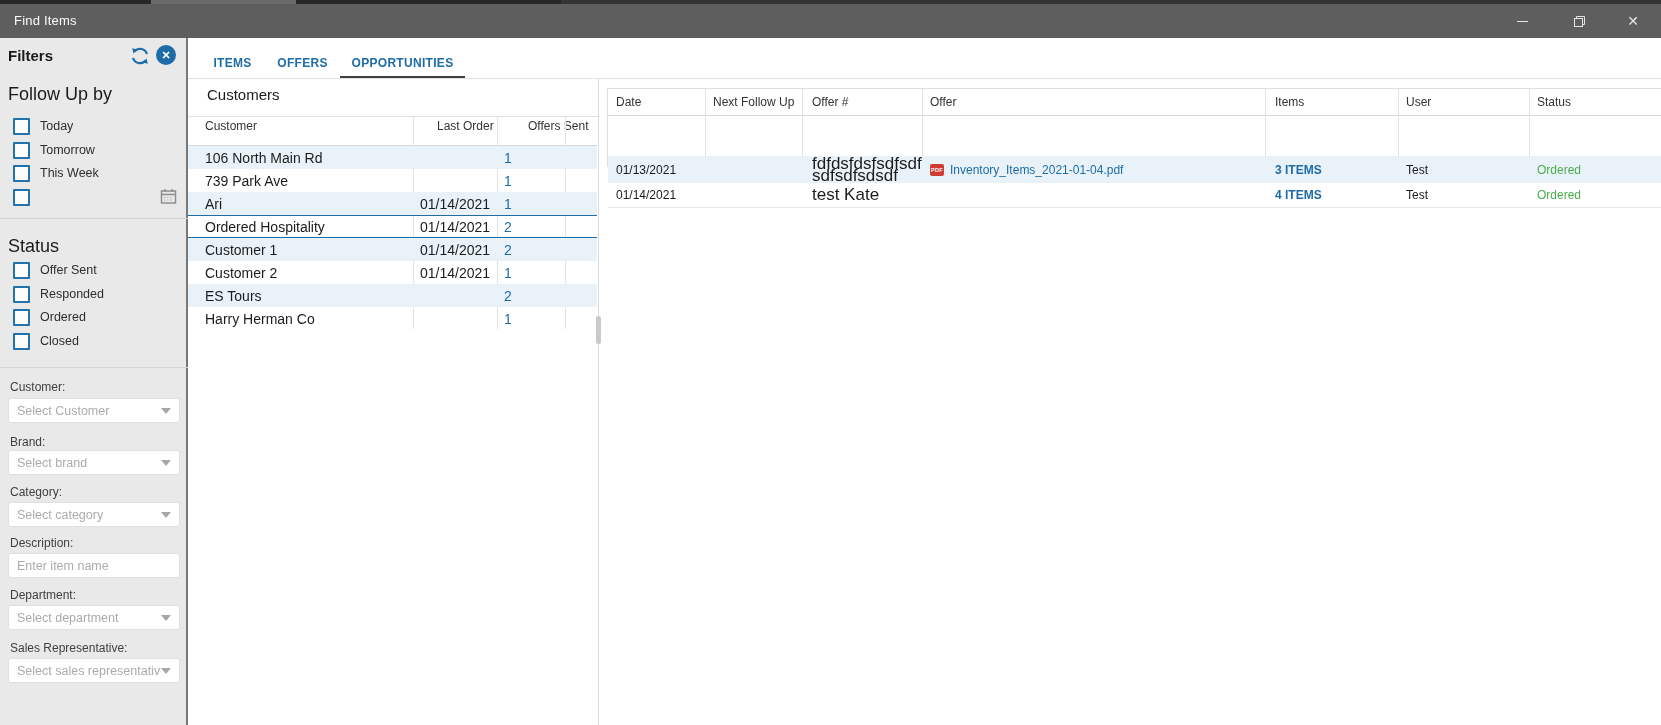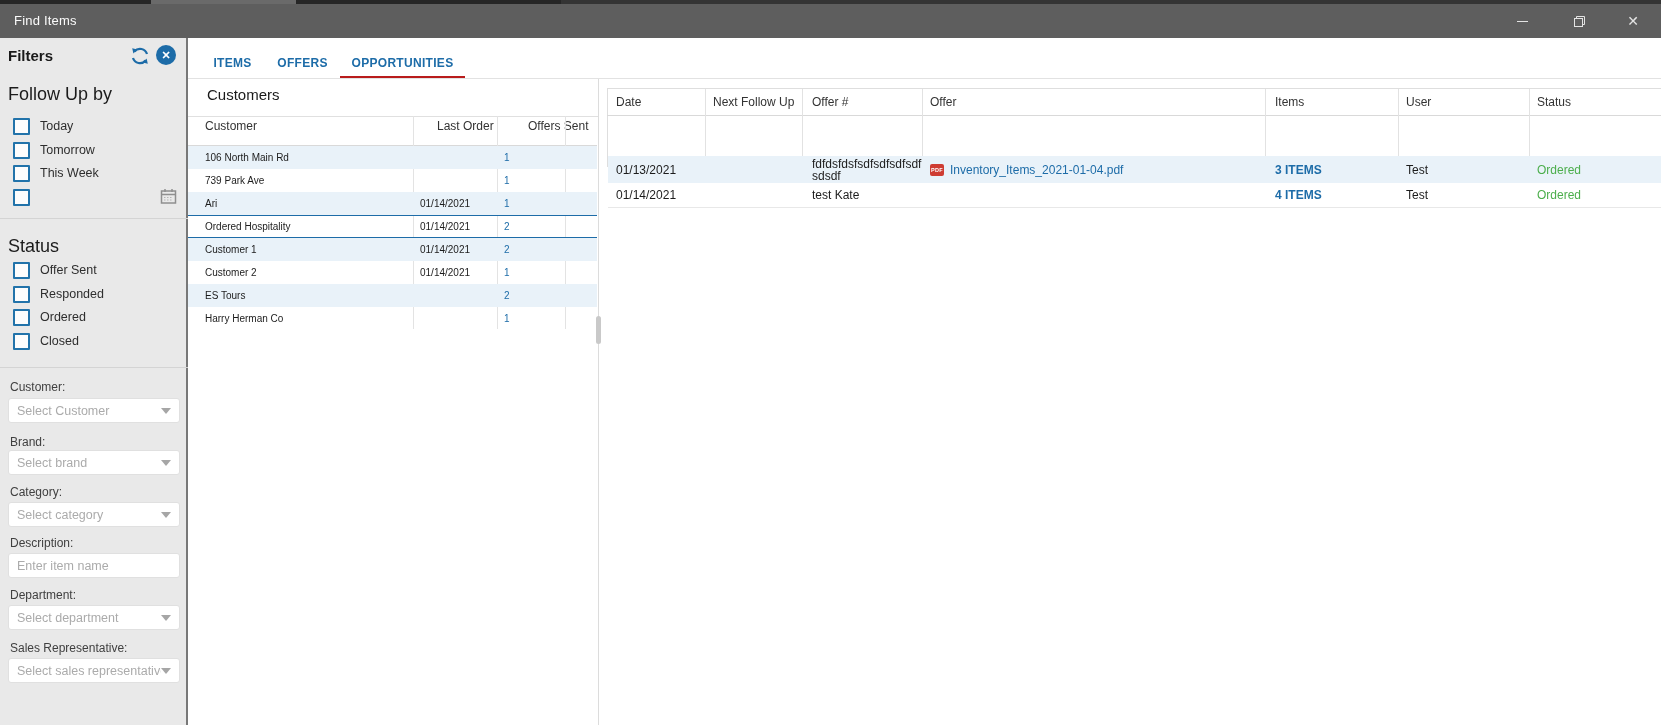--- a/index.html
+++ b/index.html
@@ -31,32 +31,32 @@
   .cal-icon{left:160px;width:17px;height:17px;}
   .field-label{left:10px;font-size:12px;color:#404040;}
   .field-box{left:8px;width:172px;height:25px;background:#fff;border:1px solid #e0e0e0;border-radius:3px;
       box-sizing:border-box;display:flex;align-items:center;padding:0 8px;}
   .field-placeholder{font-size:12.5px;color:#ababab;flex:1;white-space:nowrap;overflow:hidden;}
   .caret{width:0;height:0;border-left:5px solid transparent;border-right:5px solid transparent;border-top:6px solid #a6a6a6;}
 
   
   .tab{top:48px;height:28px;display:flex;align-items:flex-start;justify-content:center;
        font-size:12px;font-weight:bold;color:#1d6ca8;letter-spacing:.3px;cursor:default;}
-  .tab.active{border-bottom:3px solid #b91c1c;}
+  .tab.active{border-bottom:3px solid #404040;}
   .tabs-underrule{left:188px;top:78px;width:1473px;height:1px;background:#e2e2e2;}
 
   
   .customers-title{left:207px;top:86px;font-size:15px;color:#1a1a1a;}
   .cust-title-rule{left:188px;top:116px;width:410px;height:1px;background:#e0e0e0;}
   .cust-header{left:188px;top:116px;width:409px;height:20px;display:flex;align-items:center;font-size:12px;color:#333;}
   .cust-header .c0{padding-left:17px;} .cust-header .c1,.cust-header .c2{padding-left:7px;}
   .cust-header-rule{left:188px;top:145px;width:409px;height:1px;background:#d9d9d9;}
   .cust-vline{top:116px;height:213px;width:1px;background:#e3e3e3;}
   .cust-rows{left:188px;top:146px;width:409px;}
-  .crow{width:409px;height:23px;display:flex;align-items:center;font-size:10px;color:#1c1c1c;box-sizing:border-box;}
+  .crow{width:409px;height:23px;display:flex;align-items:center;font-size:14px;color:#1c1c1c;box-sizing:border-box;}
   .crow.stripe{background:#e9f2f9;}
   .crow.selected{border-top:1px solid #1d6ca8;border-bottom:1px solid #1d6ca8;height:23px;}
   .crow .c0{width:225px;padding-left:17px;box-sizing:border-box;}
   .crow .c1{width:84px;padding-left:7px;box-sizing:border-box;}
   .crow .c2{width:68px;padding-left:7px;box-sizing:border-box;color:#1d6ca8;}
   .crow .c3{flex:1;}
   .panel-divider{left:598px;top:79px;width:1px;height:646px;background:#dcdcdc;}
   .scroll-thumb{left:596px;top:316px;width:5px;height:28px;background:#c9c9c9;border-radius:2.5px;}
 
   
@@ -65,21 +65,21 @@
   .off-header{left:608px;top:89px;width:1053px;height:26px;display:flex;align-items:center;font-size:12px;color:#333;}
   .off-header-rule{left:607px;top:115px;width:1054px;height:1px;background:#d9d9d9;}
   .off-rows{left:608px;top:116px;width:1053px;}
   .orow{display:flex;font-size:12px;color:#1c1c1c;box-sizing:border-box;align-items:center;}
   .orow.stripe{background:#e9f2f9;}
   .orow.r0{height:27px;margin-top:40px;} .orow.r1{height:25px;border-bottom:1px solid #e8e8e8;}
   .ocell{box-sizing:border-box;padding-left:8px;overflow:hidden;}
   .w0{width:97px;} .w1{width:97px;} .w2{width:120px;padding-left:10px;} .w3{width:343px;}
   .w4{width:133px;padding-left:10px;} .w5{width:131px;} .w6{width:132px;flex:1;}
   .off-vline{top:89px;height:78px;width:1px;background:#e2e2e2;}
-  .offer-num{font-size:12px;line-height:12.5px;word-break:break-all;padding-top:1px;}
+  .offer-num{font-size:17px;line-height:12.5px;word-break:break-all;padding-top:1px;}
   .items-link{color:#1d6ca8;font-weight:bold;}
   .status-ordered{color:#4cae4c;}
   .pdf-link{display:flex;align-items:center;color:#1d6ca8;}
   .pdf-ico{width:14px;height:12px;background:#ce3c32;border-radius:2px;color:#fff;font-size:5.5px;font-weight:bold;
            display:flex;align-items:center;justify-content:center;margin-right:6px;letter-spacing:.3px;}
 </style>
 </head>
 <body>
 
 <div class="abs top-strip">

